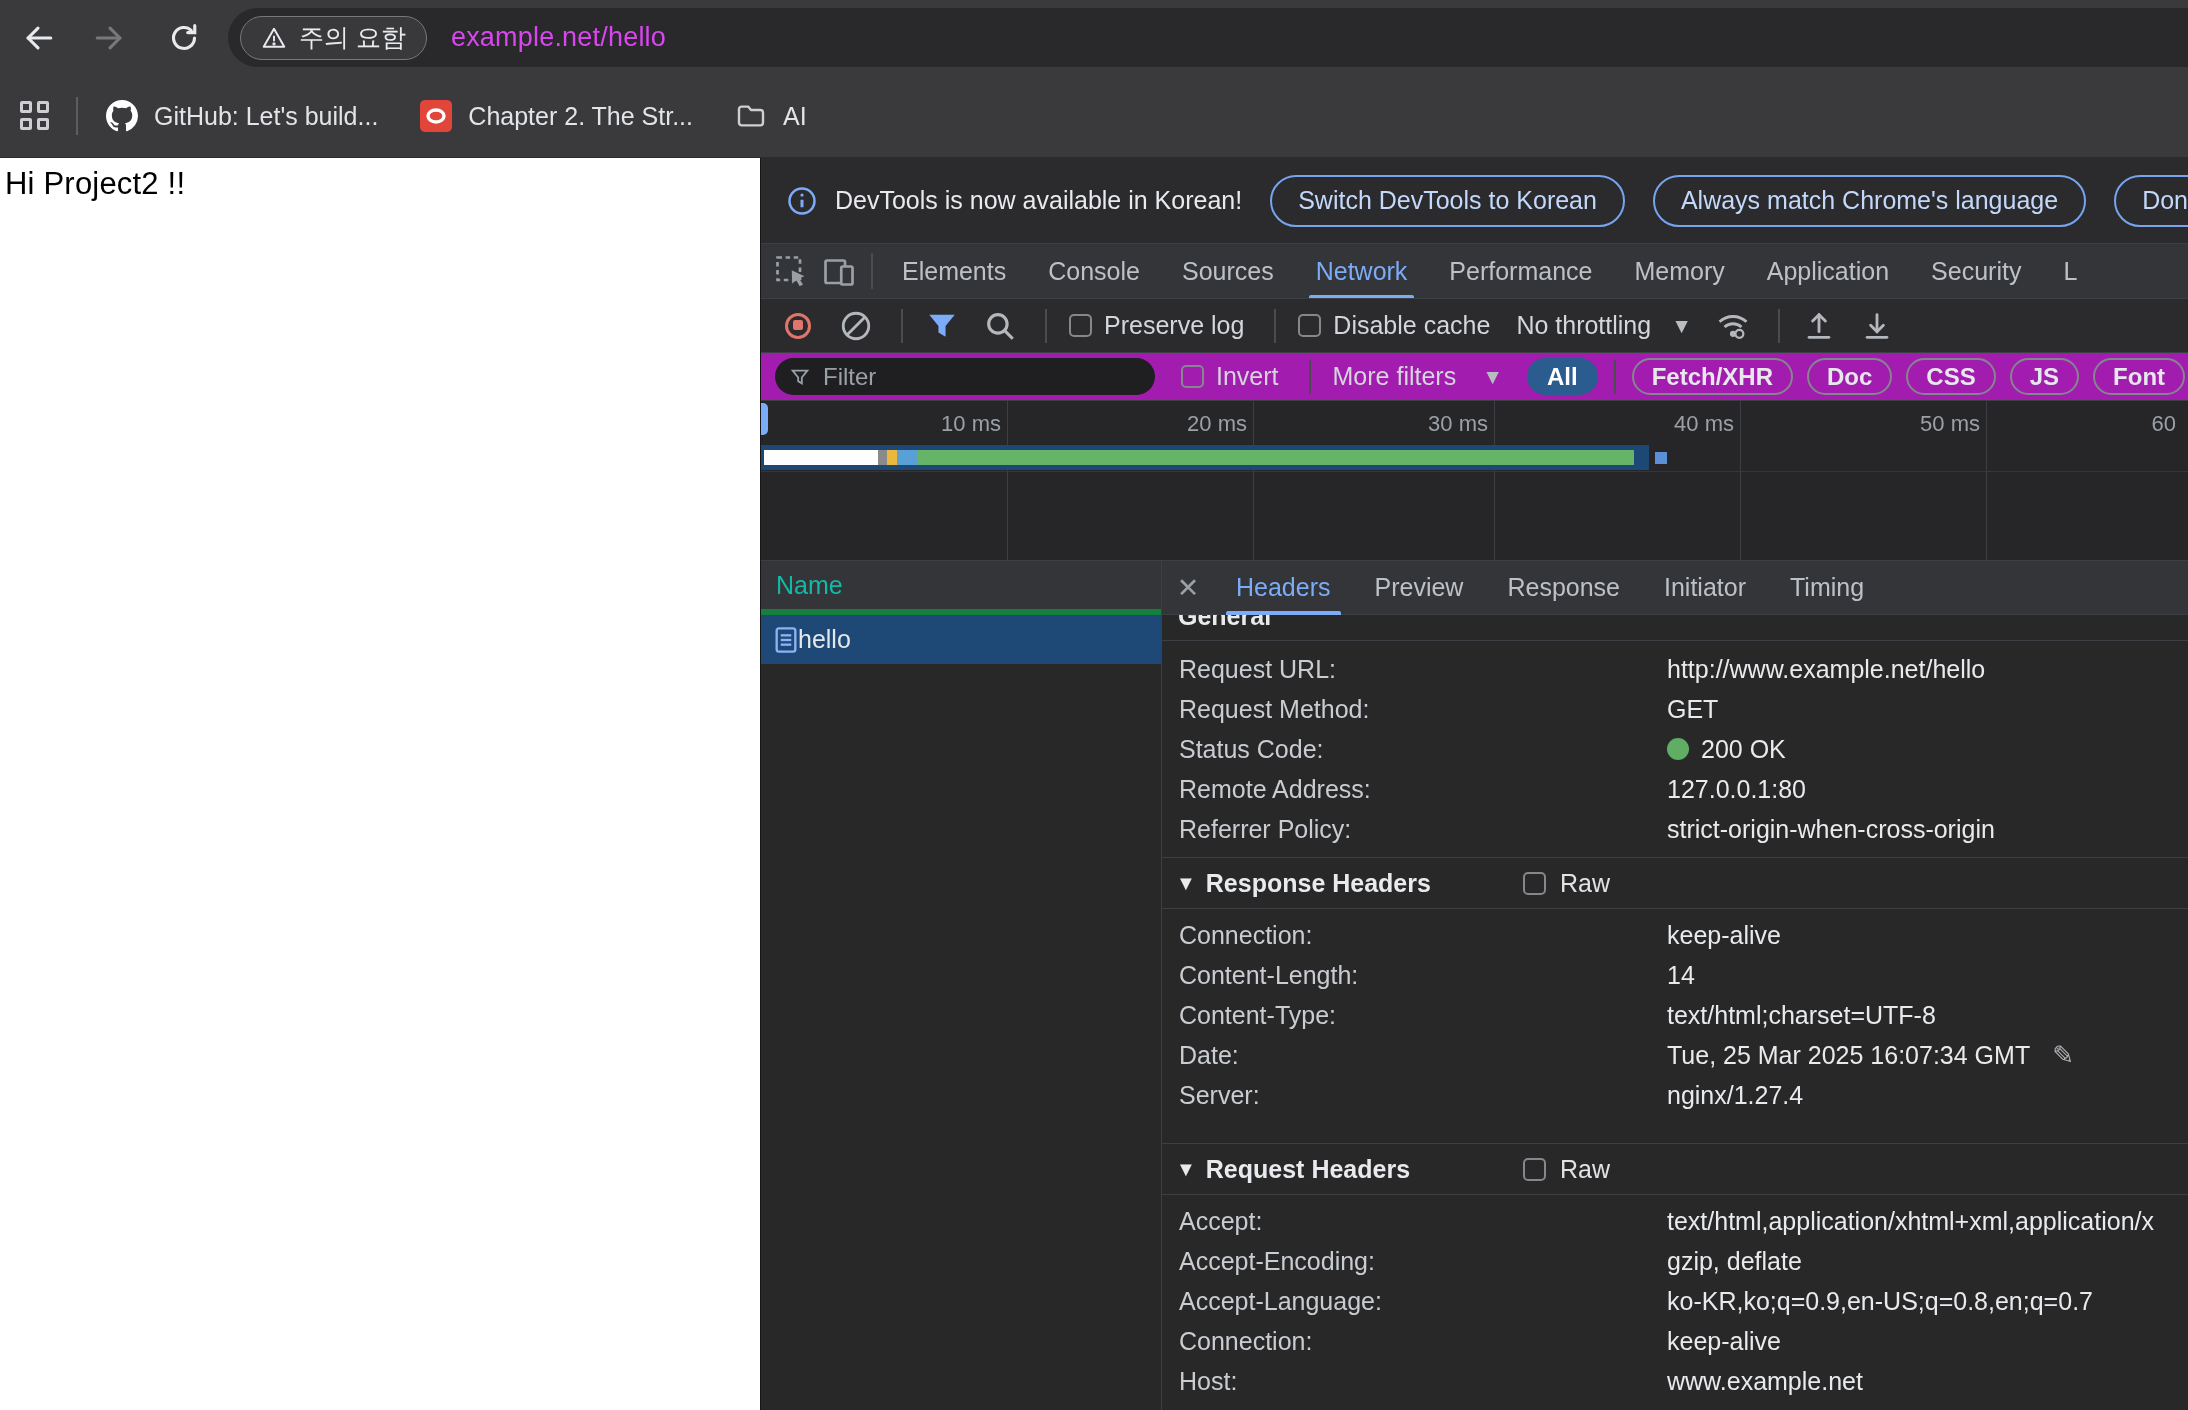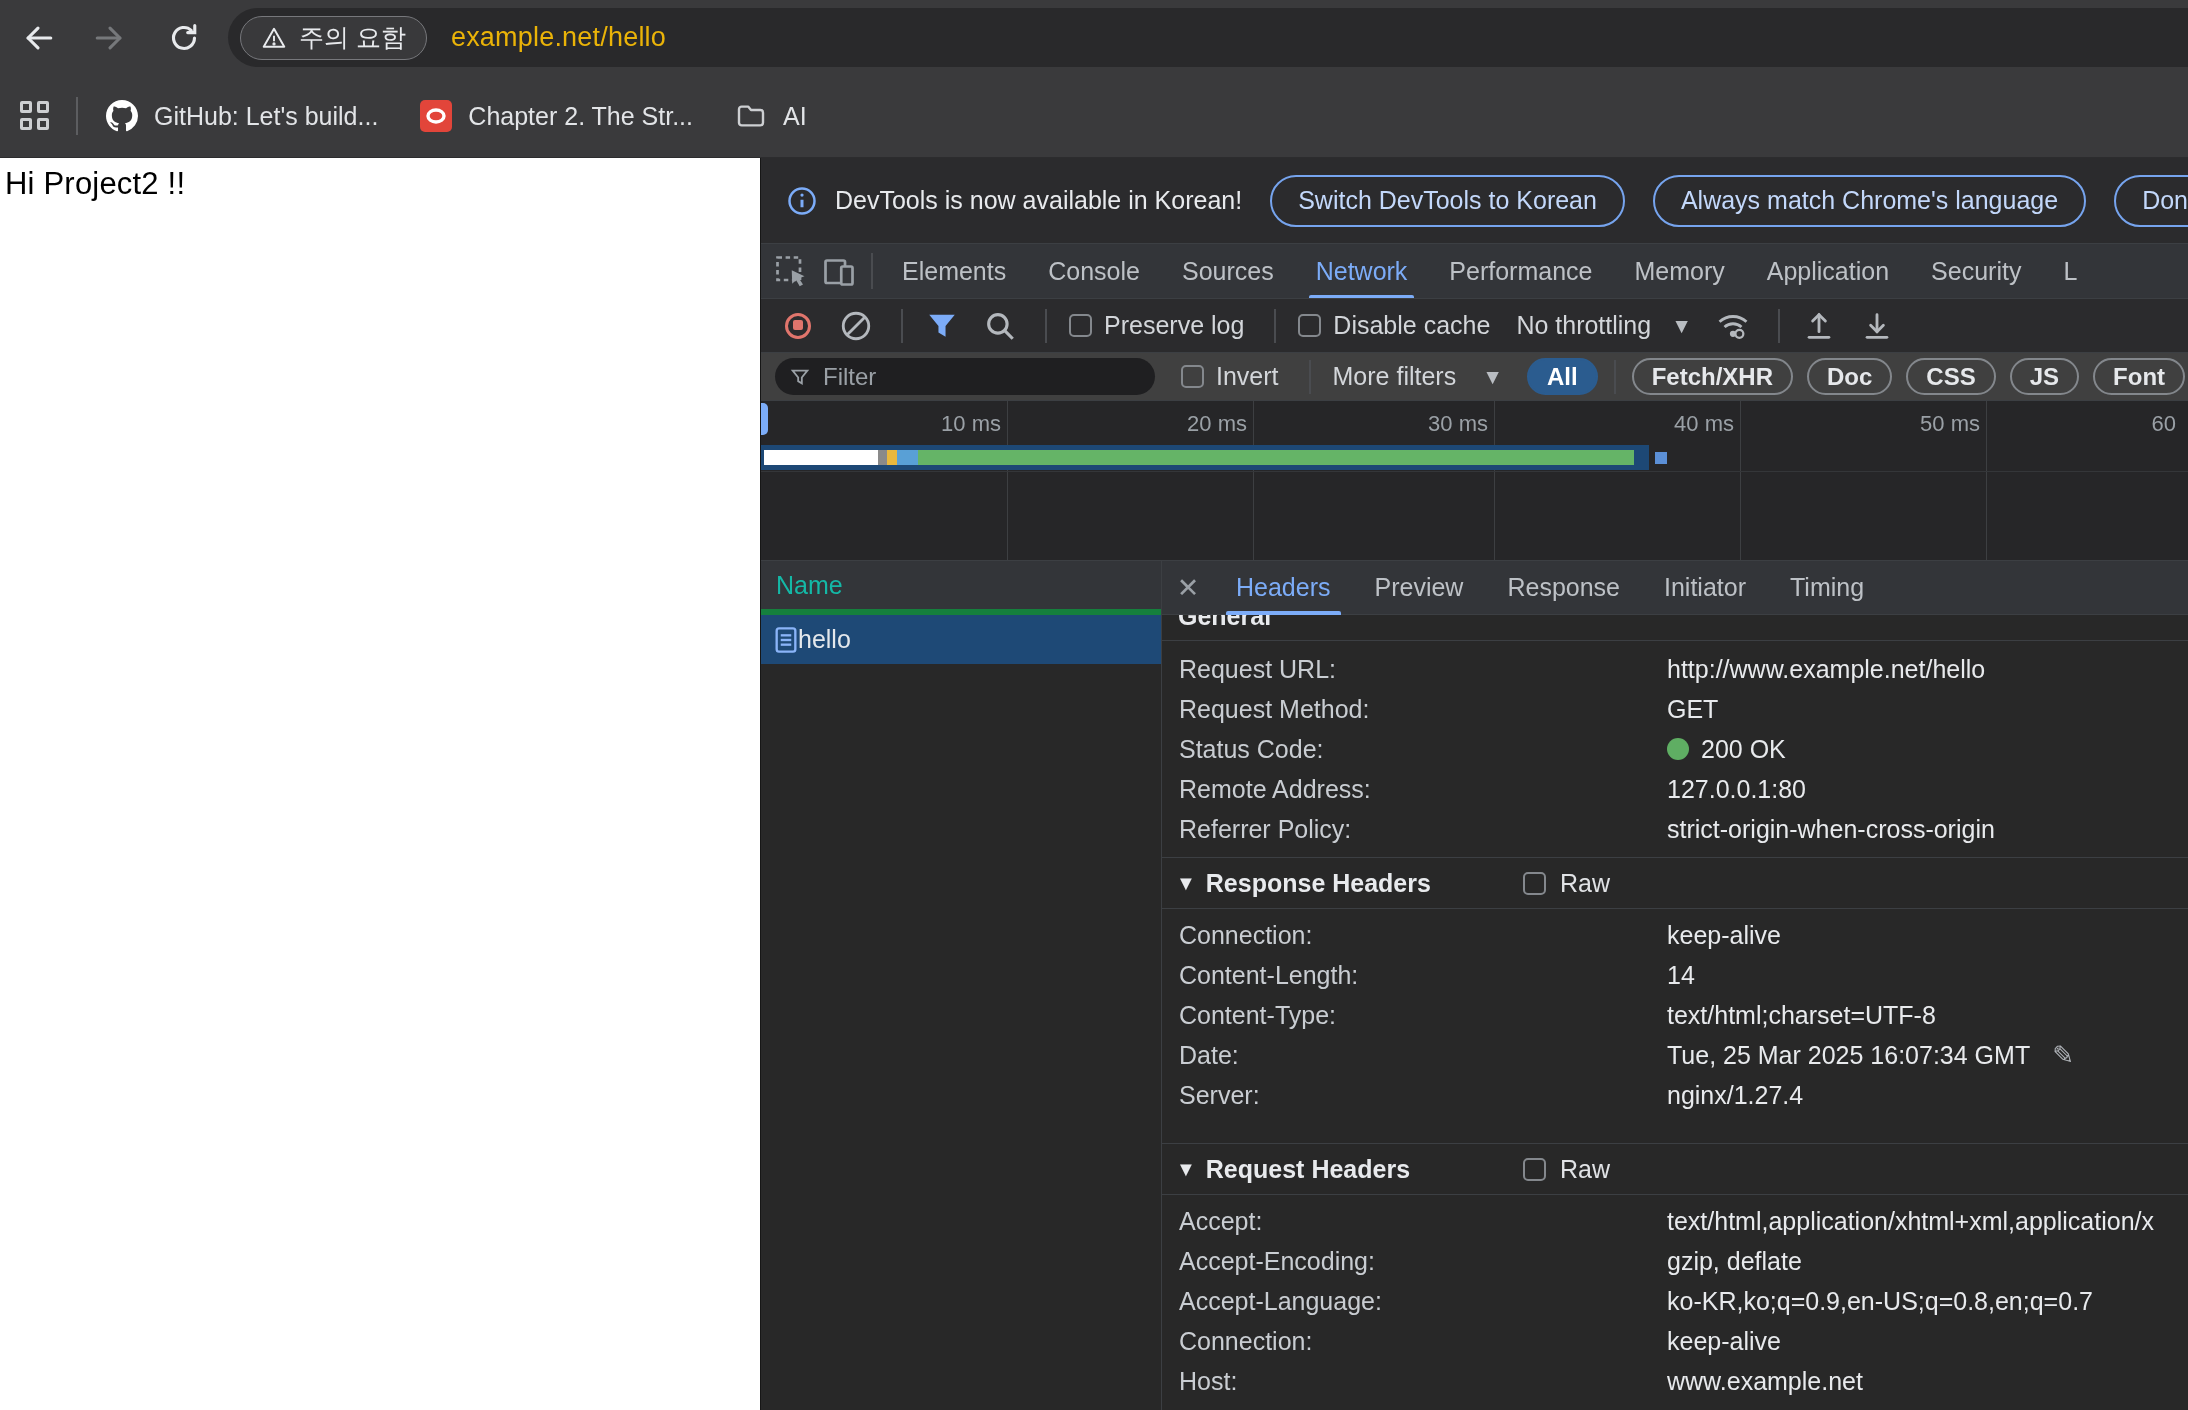--- a/index.html
+++ b/index.html
@@ -16,21 +16,21 @@
   .btn-back { margin-left:10px; }
   .btn-fwd  { margin-left:16px; }
   .btn-reload { margin-left:18px; }
   .omnibox { position:absolute; left:228px; top:8px; width:1990px; height:59px;
              background:#29292b; border-radius:30px; display:flex; align-items:center;
              padding-left:12px; overflow:hidden; }
   .site-badge { display:flex; align-items:center; gap:12px; height:44px; padding:0 20px;
                 border:1px solid #77787c; border-radius:22px; background:#39393b;
                 color:#e8eaed; font-size:25px; flex:0 0 auto; }
   .site-badge svg { width:26px; height:26px; }
-  .omni-url { color:#eab308; font-size:27px; margin-left:24px; letter-spacing:.2px; }
+  .omni-url { color:#d946ef; font-size:27px; margin-left:24px; letter-spacing:.2px; }
 
   .bookmarks { position:absolute; top:75px; left:0; width:2188px; height:83px;
                background:#3a3a3c; display:flex; align-items:center; border-bottom:1px solid #2c2c2e; }
   .apps-grid { margin-left:20px; width:30px; height:30px; display:grid;
                grid-template-columns:12px 12px; grid-template-rows:12px 12px; gap:5px; }
   .apps-grid span { border:3px solid #cdcfd2; border-radius:2px; }
   .bm-divider { width:2px; height:38px; background:#5c5d60; margin:0 28px 0 26px; }
   .bm-item { display:flex; align-items:center; gap:16px; margin-right:42px; color:#e2e4e7; font-size:25px; }
   .favicon-gh { width:32px; height:32px; }
   .favicon-oracle { width:32px; height:32px; background:#e2453a; border-radius:5px;
@@ -74,21 +74,21 @@
   .v-div { width:2px; height:34px; background:#4a4c50; margin:0 22px 0 4px; flex:0 0 auto; }
   .rec { width:26px; height:26px; border:3.5px solid #e0756c; border-radius:50%; position:relative; }
   .rec::after { content:""; position:absolute; left:4.5px; top:4.5px; width:10px; height:10px;
                 background:#e0756c; border-radius:2px; }
   .cb { width:23px; height:23px; border:2.5px solid #84888d; border-radius:5px; flex:0 0 auto; }
   .tb-label { font-size:25px; color:#d3d6da; margin:0 26px 0 12px; }
   .throttle { font-size:25px; color:#d3d6da; margin-right:20px; }
   .caret { color:#b9bdc2; font-size:21px; margin-right:24px; }
 
   
-  .filterrow { height:48px; flex:0 0 auto; background:#404040; border-bottom:1px solid #3c3f43;
+  .filterrow { height:48px; flex:0 0 auto; background:#a21caf; border-bottom:1px solid #3c3f43;
                display:flex; align-items:center; padding-left:14px; overflow:hidden; white-space:nowrap; }
   .filter-box { width:380px; height:37px; background:#1f1f21; border-radius:19px; display:flex;
                 align-items:center; padding-left:14px; gap:12px; flex:0 0 auto; }
   .filter-box svg { width:22px; height:22px; }
   .filter-ph { color:#9aa0a6; font-size:24px; }
   .inv-wrap { display:flex; align-items:center; margin-left:26px; }
   .pill { flex:0 0 auto; height:37px; border:2px solid #83878c; border-radius:19px; color:#e6e8eb;
           font-size:24px; font-weight:700; display:flex; align-items:center; padding:0 18px;
           margin-right:14px; background:transparent; }
   .pill.active { background:#2b5c8f; border-color:#2b5c8f; color:#fff; font-weight:700; }

